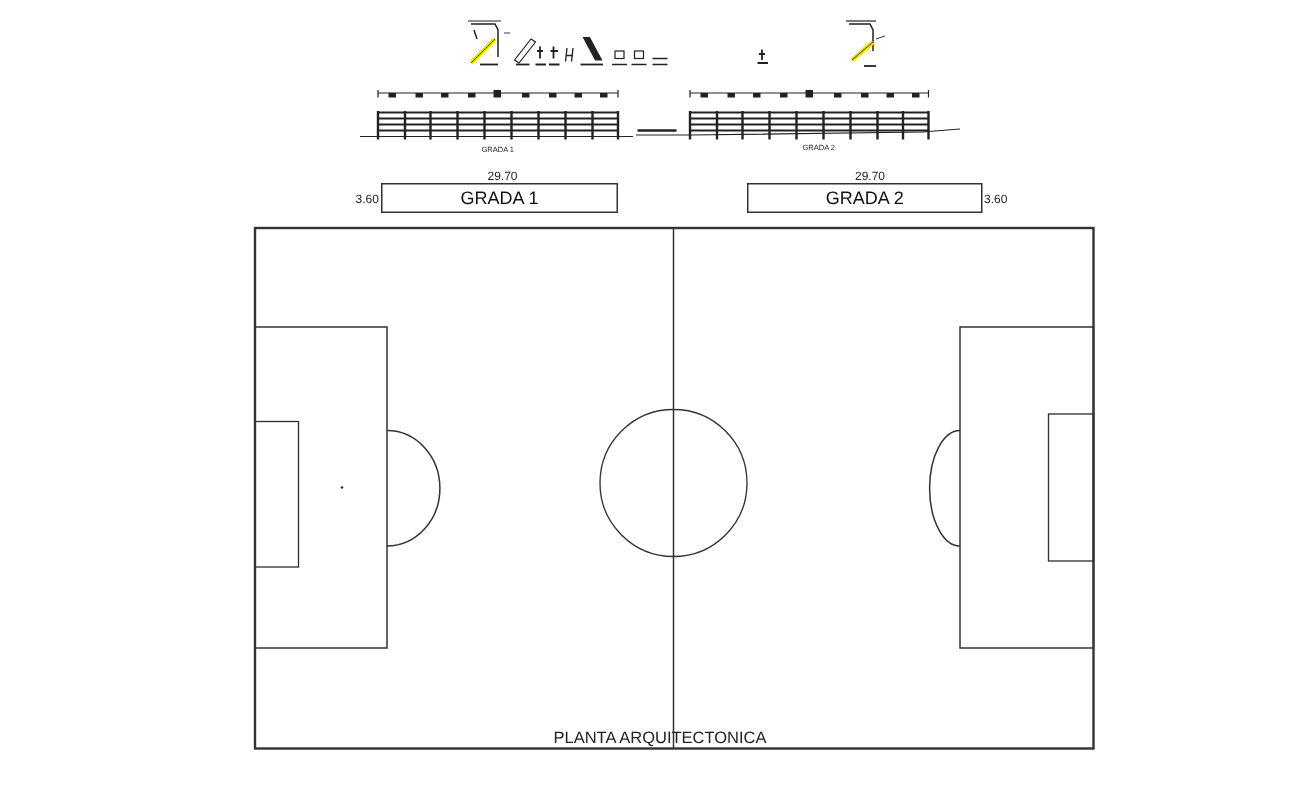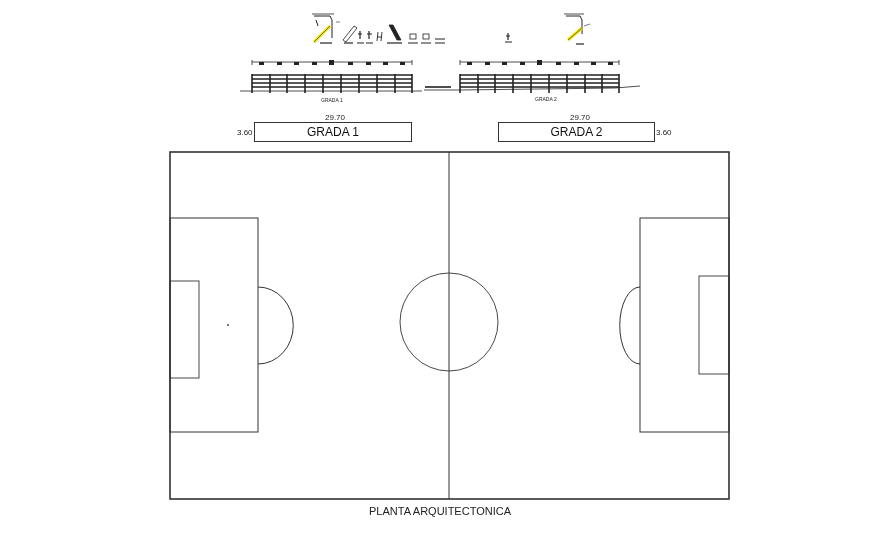--- a/index.html
+++ b/index.html
@@ -122,13 +122,13 @@
 <div class="box" style="left:254px; top:122px; width:158px; height:20px;">
   <span>GRADA 1</span>
 </div>
 
 <div class="lbl dim" style="left:570px; top:113px;">29.70</div>
 <div class="lbl dim" style="left:656px; top:128px;">3.60</div>
 <div class="box" style="left:498px; top:122px; width:157px; height:20px;">
   <span>GRADA 2</span>
 </div>
 
-<div class="lbl title" style="left:369px; top:505px;">PLANTA ARQUITECTONICA</div>
+<div class="lbl title" style="left:369px; top:486px;">PLANTA ARQUITECTONICA</div>
 
 </body></html>

